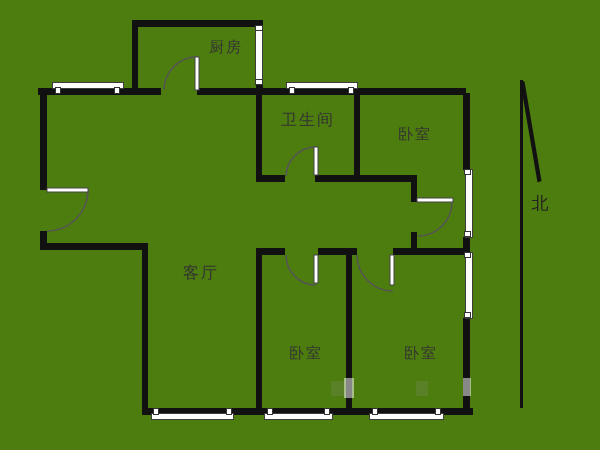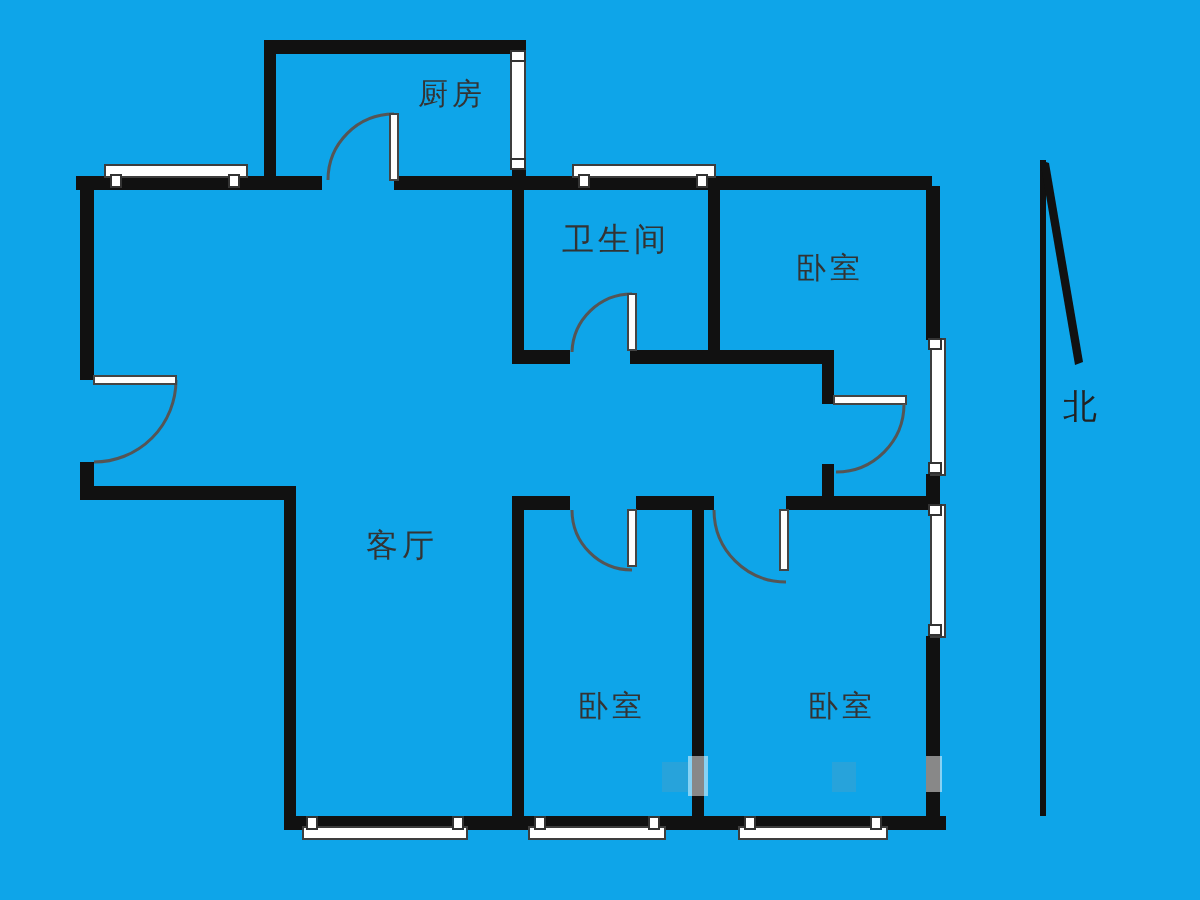--- a/index.html
+++ b/index.html
@@ -1,16 +1,16 @@
 <!DOCTYPE html>
 <html><head>
 <meta charset="utf-8">
 <style>
   html,body{margin:0;padding:0;background:#ffffff;}
-  .stage{position:relative;width:600px;height:450px;background:#0ea5e9;overflow:hidden;}
+  .stage{position:relative;width:600px;height:450px;background:#4d7c0f;overflow:hidden;}
   svg{display:block;}
   .wall{fill:#111111;}
   .thin{fill:#ffffff;stroke:#3d3d3d;stroke-width:1;}
   .marker{fill:#ffffff;stroke:#333333;stroke-width:1;}
   .arc{fill:none;stroke:#555555;stroke-width:1.5;}
   .leaf{fill:#fdfdfd;stroke:#444444;stroke-width:1;}
   .room-label{font-family:"Liberation Sans","DejaVu Sans",sans-serif;fill:#333333;letter-spacing:2px;}
   .compass-label{font-family:"Liberation Sans","DejaVu Sans",sans-serif;fill:#222222;}
   .smudge-light{fill:#ffffff;opacity:0.5;}
   .smudge-gray{fill:#999999;opacity:0.18;}

